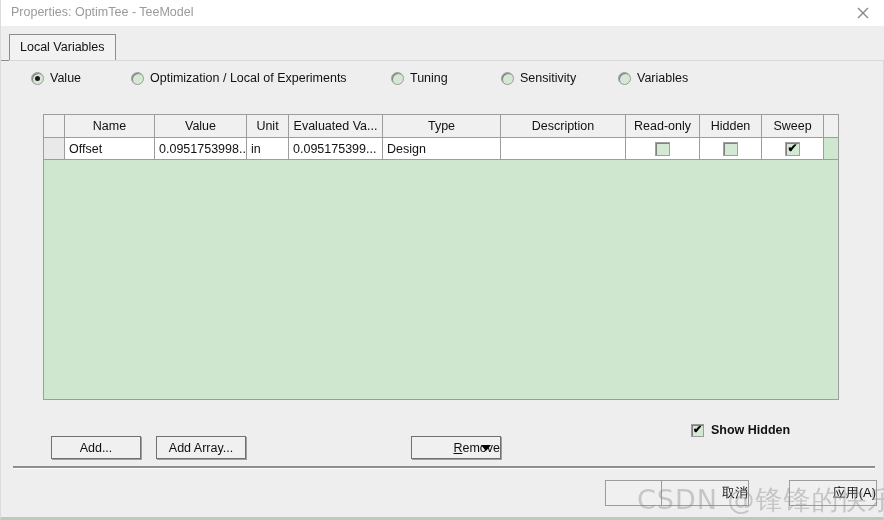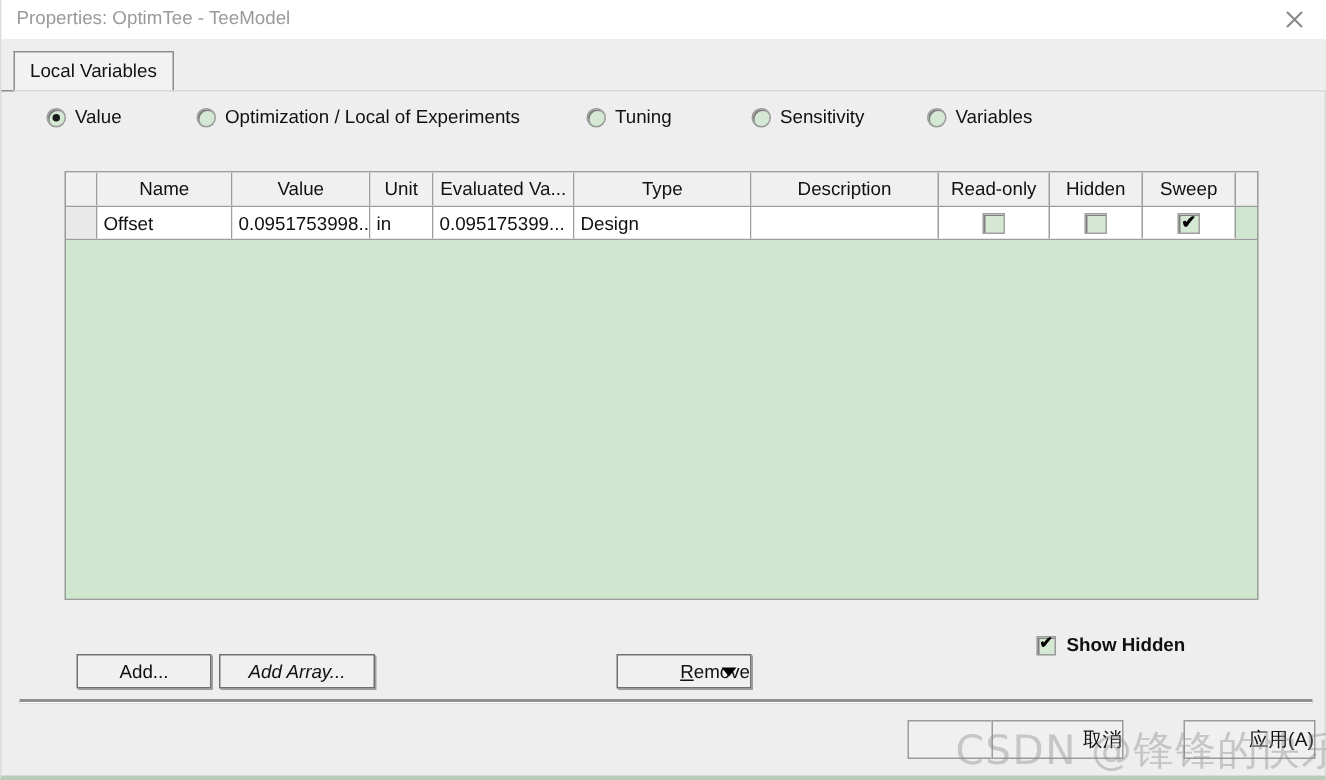--- a/index.html
+++ b/index.html
@@ -240,21 +240,21 @@
     align-items: center;
     justify-content: center;
     font-size: 12.5px;
     color: #111;
     white-space: nowrap;
     cursor: default;
     user-select: none;
   }
   .btn.disabled { color: #a6a6a6; border-color: #b3b3b3; box-shadow: 1px 1px 0 #cfcfcf; }
   #btn-add      { left: 30px;  top: 436px; width: 90px; height: 23px; margin-left: 20px; }
-  #btn-addarray { left: 145px; top: 436px; width: 104px; height: 23px; font-style: italic; }
+  #btn-addarray { left: 155px; top: 436px; width: 90px; height: 23px; }
   #btn-edit     { left: 260px; top: 436px; width: 90px; height: 23px; }
   #btn-remove   { left: 375px; top: 436px; width: 90px; height: 23px; justify-content: flex-end; padding-left: 10px; margin-left: 35px; }
   #btn-remove .accel { text-decoration: underline; }
   #btn-remove .arrow {
     position: absolute;
     right: 9px; top: 8px;
     width: 0; height: 0;
     border-left: 5px solid transparent;
     border-right: 5px solid transparent;
     border-top: 6px solid #000;

